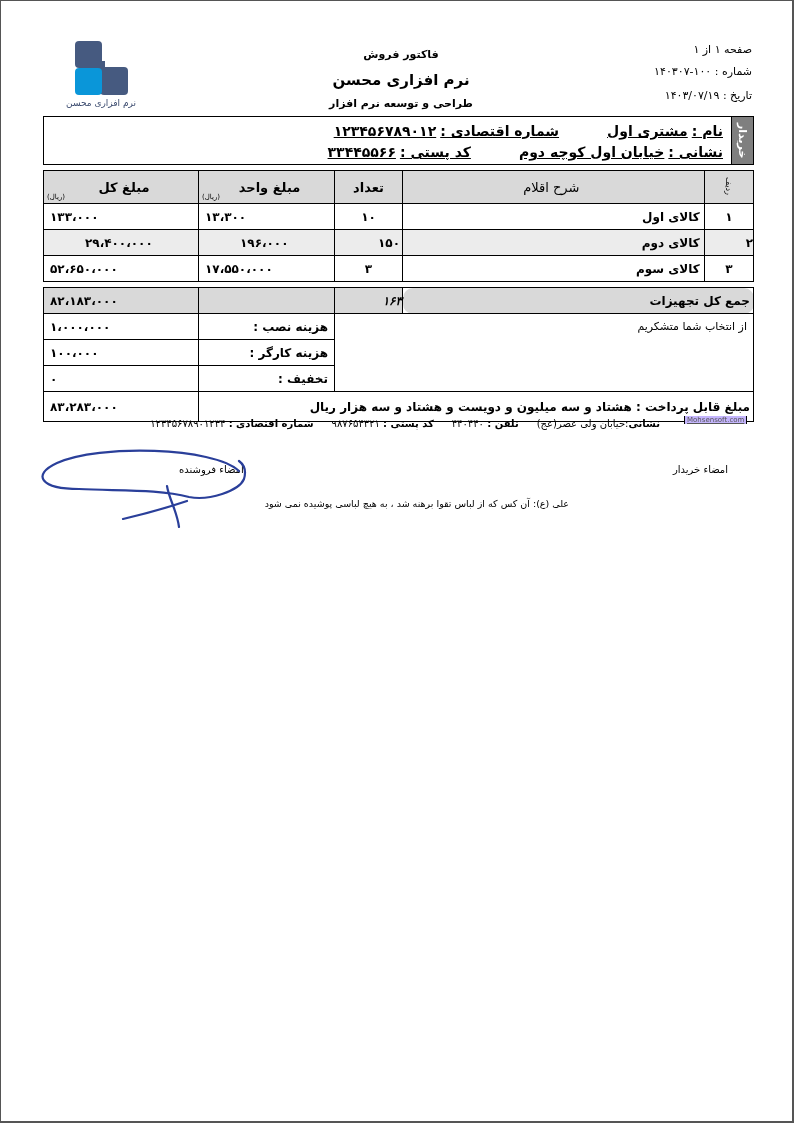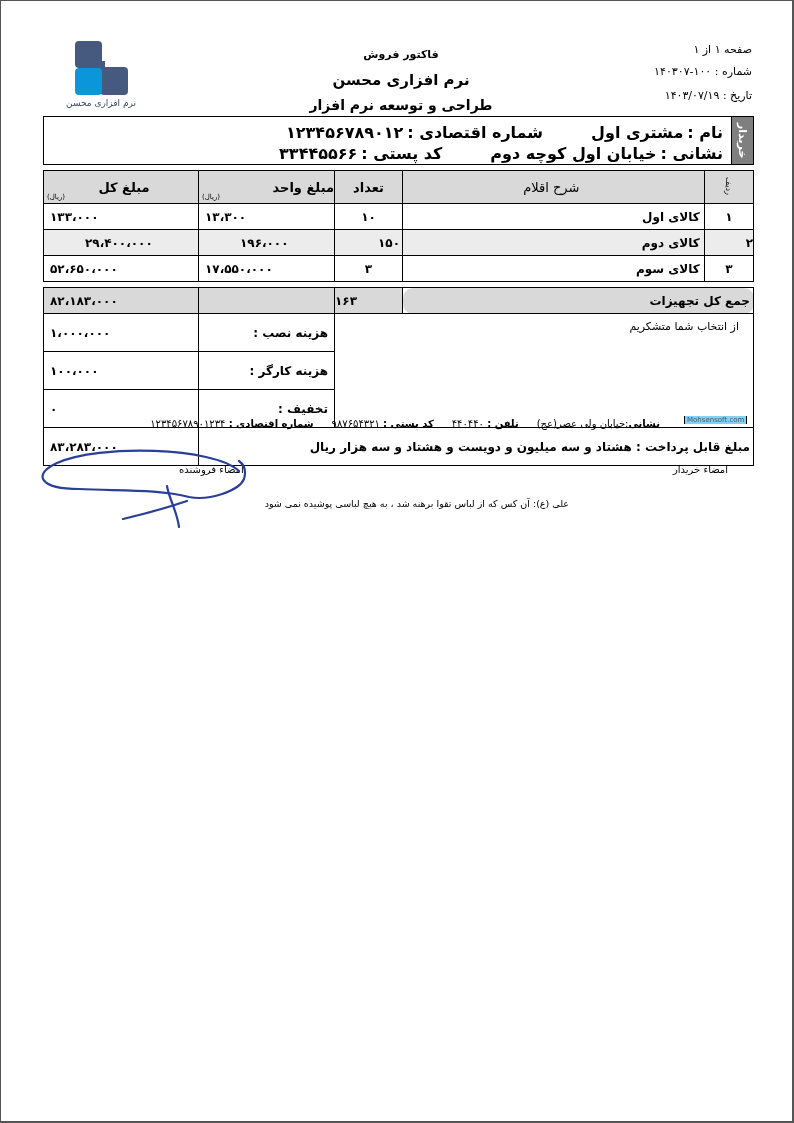--- a/index.html
+++ b/index.html
@@ -6,55 +6,55 @@
   html, body { width: 794px; height: 1123px; background: #fff; overflow: hidden; }
   body { font-family: "DejaVu Sans", sans-serif; color: #000; position: relative; }
   .page { position: absolute; left: 0; top: 0; width: 794px; height: 1123px; border: 1px solid #555; border-right-width: 2px; border-bottom-width: 2px; background: #fff; }
   .abs { position: absolute; }
 
   
   .logo { left: 72px; top: 40px; width: 58px; height: 58px; }
   .logo-text { left: 60px; top: 97px; width: 80px; text-align: center; font-size: 9px; color: #3a4a6e; direction: rtl; }
   .title-small { left: 300px; top: 47px; width: 200px; text-align: center; font-size: 11px; font-weight: bold; direction: rtl; }
   .title-big { left: 300px; top: 70px; width: 200px; text-align: center; font-size: 15px; font-weight: bold; direction: rtl; }
-  .title-sub { left: 300px; top: 96px; width: 200px; text-align: center; font-size: 14px; font-weight: bold; direction: rtl; }
+  .title-sub { left: 300px; top: 96px; width: 200px; text-align: center; font-size: 11px; font-weight: bold; direction: rtl; }
   .meta { right: 40px; width: 200px; text-align: right; font-size: 11px; direction: rtl; letter-spacing: 0.5px; }
 
   
   .buyer-box { left: 42px; top: 115px; width: 711px; height: 49px; border: 1.5px solid #000; }
   .buyer-tag { position: absolute; right: 0; top: 0; width: 22px; height: 100%; background: #7f7f7f; color: #fff; font-size: 11px; font-weight: bold; writing-mode: vertical-rl; text-align: center; display: flex; align-items: center; justify-content: center; border-left: 1.5px solid #000; }
-  .buyer-line { position: absolute; right: 30px; font-size: 16px; font-weight: bold; direction: rtl; white-space: nowrap; }
+  .buyer-line { position: absolute; right: 30px; font-size: 14px; font-weight: bold; direction: rtl; white-space: nowrap; text-decoration: underline; }
   .buyer-line span { margin-left: 4px; }
   .gap { display: inline-block; width: 40px; }
 
   
   table { border-collapse: collapse; }
   .items { position: absolute; left: 42px; top: 169px; width: 711px; direction: rtl; }
   .items td, .items th { border: 1.5px solid #000; font-size: 12px; font-weight: bold; height: 26px; }
   .items th { background: #d9d9d9; height: 33px; font-size: 13px; position: relative; text-align: center; }
   .items tr.alt td { background: #ececec; padding-left: 41px; }
   .col-idx { width: 22px; text-align: center; font-weight: normal; }
   .col-desc { text-align: right; padding-right: 4px; }
   .col-qty { width: 68px; text-align: center; }
   .col-unit { width: 136px; text-align: left; padding-left: 6px; }
   .col-total { width: 155px; text-align: left; padding-left: 6px; }
   .th-idx { font-size: 8px !important; font-weight: normal !important; writing-mode: vertical-rl; }
   .rial { position: absolute; left: 3px; bottom: 2px; font-size: 7px; font-weight: normal; }
 
   
   .totals { position: absolute; left: 42px; top: 286px; width: 711px; direction: rtl; }
-  .totals td { border: 1.5px solid #000; font-size: 12px; font-weight: bold; height: 38px; }
+  .totals td { border: 1.5px solid #000; font-size: 12px; font-weight: bold; height: 26px; }
   .totals tr.sumrow td { background: #d9d9d9; height: 26px; }
   .t-label { text-align: right; padding-right: 3px; font-size: 13px; border-radius: 10px; }
-  .t-note { vertical-align: top; text-align: right; padding: 6px 14px 0 0; font-weight: normal !important; font-size: 11px !important; }
-  .t-qty { width: 68px; text-align: left; }
+  .t-note { vertical-align: top; text-align: right; padding: 6px 6px 0 0; font-weight: normal !important; font-size: 11px !important; }
+  .t-qty { width: 68px; text-align: right; font-style: italic; }
   .t-mid { width: 136px; text-align: right; padding-right: 6px; margin-left: 36px; }
   .t-val { width: 155px; text-align: left; padding-left: 6px; }
   .t-pay { text-align: right; padding-right: 3px; font-size: 13px; height: 30px !important; }
-  .watermark { left: 683px; top: 415px; font-size: 7px; color: #555; background: #7dd3fc; padding: 0 2px; border-left: 1px solid #000; border-right: 1px solid #000; }
+  .watermark { left: 683px; top: 415px; font-size: 7px; color: #555; background: #c4b5fd; padding: 0 2px; border-left: 1px solid #000; border-right: 1px solid #000; text-decoration: underline; }
 
   
   .footer-info { right: 132px; top: 417px; font-size: 10px; direction: rtl; white-space: nowrap; }
   .footer-info b { font-weight: bold; }
   .footer-info .sp { display: inline-block; width: 18px; }
   .sig { font-size: 10px; direction: rtl; }
   .quote { left: 200px; top: 497px; width: 368px; text-align: right; font-size: 9.5px; direction: rtl; white-space: nowrap; }
   .signature-svg { left: 38px; top: 448px; width: 210px; height: 85px; }
 </style>
 </head>
@@ -93,21 +93,21 @@
       <span>نشانی :</span><span>خیابان اول کوچه دوم</span><span class="gap"></span><span>کد پستی :</span><span>۳۳۴۴۵۵۶۶</span>
     </div>
   </div>
 
   <table class="items">
     <tbody>
         <tr>
       <th class="col-idx"><span class="th-idx">ردیف</span></th>
       <th class="col-desc" style="text-align:center;font-weight:normal;">شرح اقلام</th>
       <th class="col-qty">تعداد</th>
-      <th class="col-unit" style="text-align:right;margin-top:40px;">
+      <th class="col-unit" style="text-align:center;margin-top:40px;">
         <span>مبلغ واحد</span>
         <span class="rial">(ریال)</span>
       </th>
       <th class="col-total" style="text-align:center;margin-top:29px;">
         <span>مبلغ کل</span>
         <span class="rial">(ریال)</span>
       </th>
     </tr>
     <tr>
       <td class="col-idx">۱</td>

